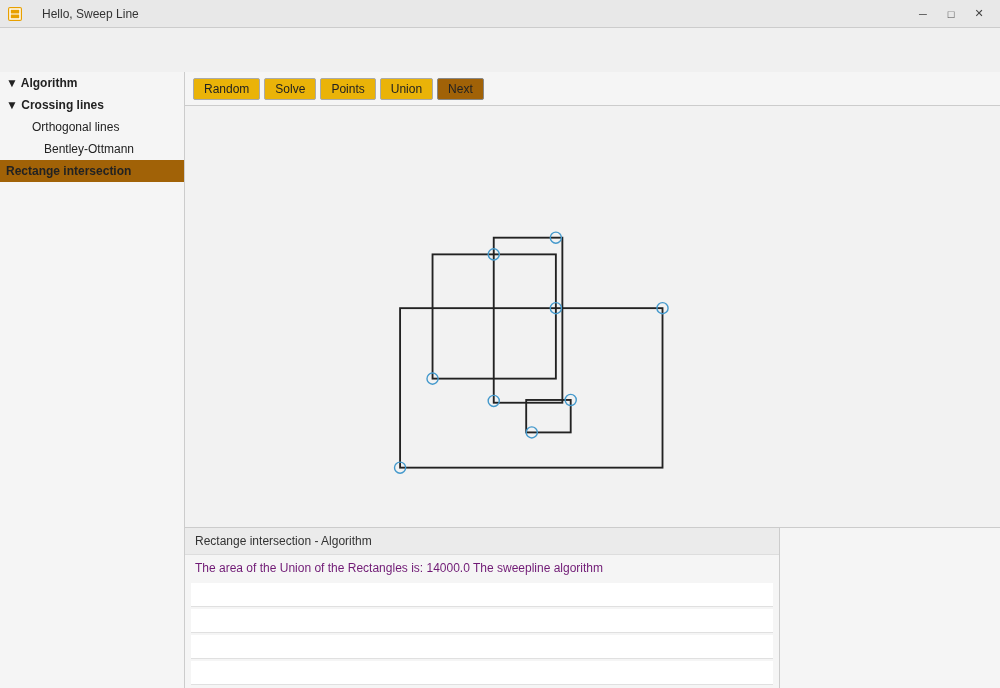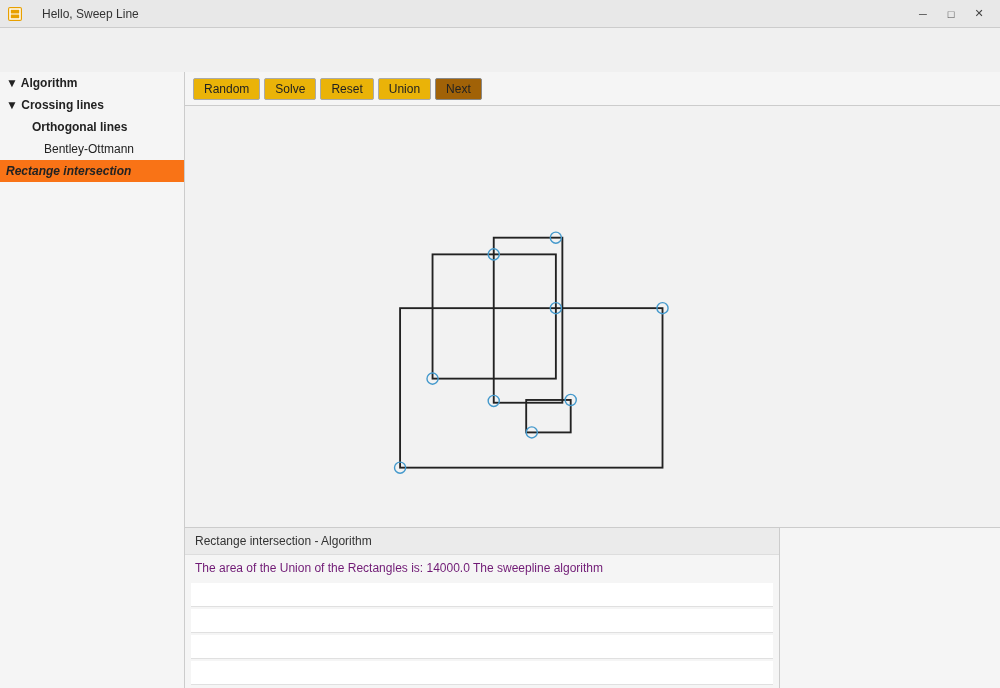--- a/index.html
+++ b/index.html
@@ -69,26 +69,25 @@
       overflow-y: auto;
       flex-shrink: 0;
     }
     .sidebar-item {
       padding: 4px 8px;
       cursor: pointer;
       color: #222;
       white-space: nowrap;
     }
     .sidebar-item.selected {
-      background: #f97316;
-      font-style: italic;
+      background: #a16207;
     }
     .sidebar-item.level0 { font-weight: bold; padding-left: 6px; }
     .sidebar-item.level1 { padding-left: 6px; font-weight: bold; }
-    .sidebar-item.level2 { padding-left: 32px; font-weight: bold; }
+    .sidebar-item.level2 { padding-left: 32px; }
     .sidebar-item.level3 { padding-left: 44px; }
     .content-area {
       flex: 1;
       display: flex;
       flex-direction: column;
     }
     .toolbar {
       height: 34px;
       background: #f5f5f5;
       border-bottom: 1px solid #ccc;
@@ -210,21 +209,21 @@
       <div class="sidebar-item level2">Orthogonal lines</div>
       <div class="sidebar-item level3">Bentley-Ottmann</div>
       <div class="sidebar-item level1 selected">Rectange intersection</div>
     </div>
 
   <div class="content-area">
 
     <div class="toolbar">
     <button class="toolbar-btn">Random</button>
         <button class="toolbar-btn">Solve</button>
-        <button class="toolbar-btn">Reset</button>
+        <button class="toolbar-btn">Points</button>
         <button class="toolbar-btn">Union</button>
         <button class="toolbar-btn active">Next</button>
       </div>
 
     <div class="canvas-area">
       <svg class="canvas-svg" viewBox="0 0 815 454" xmlns="http://www.w3.org/2000/svg">
 
         <rect x="235" y="160" width="133" height="134" fill="none" stroke="#222" stroke-width="2"></rect>
 
         <rect x="200" y="218" width="283" height="172" fill="none" stroke="#222" stroke-width="2"></rect>

